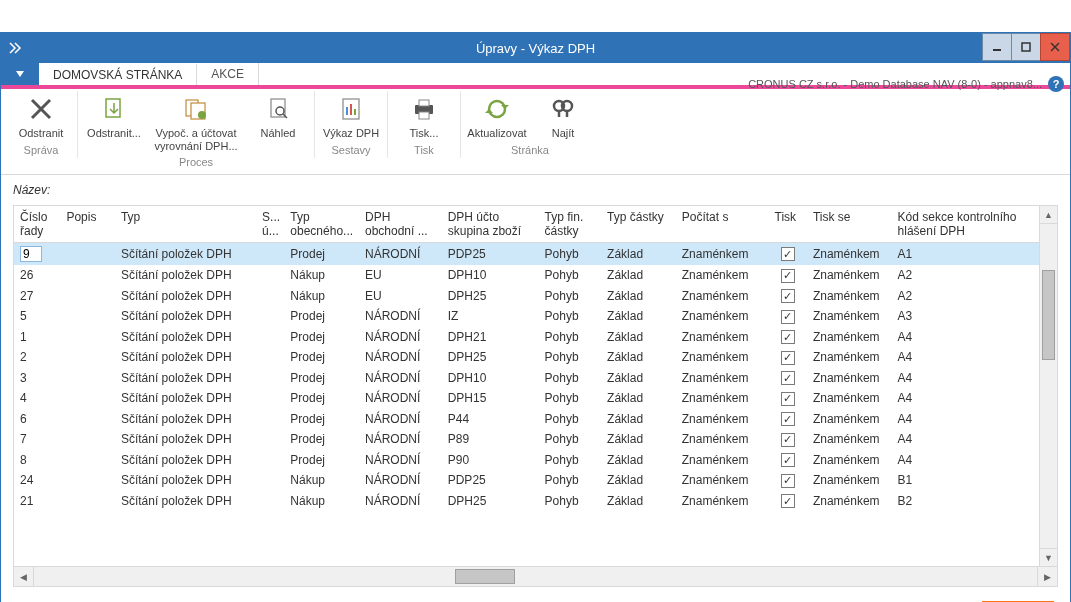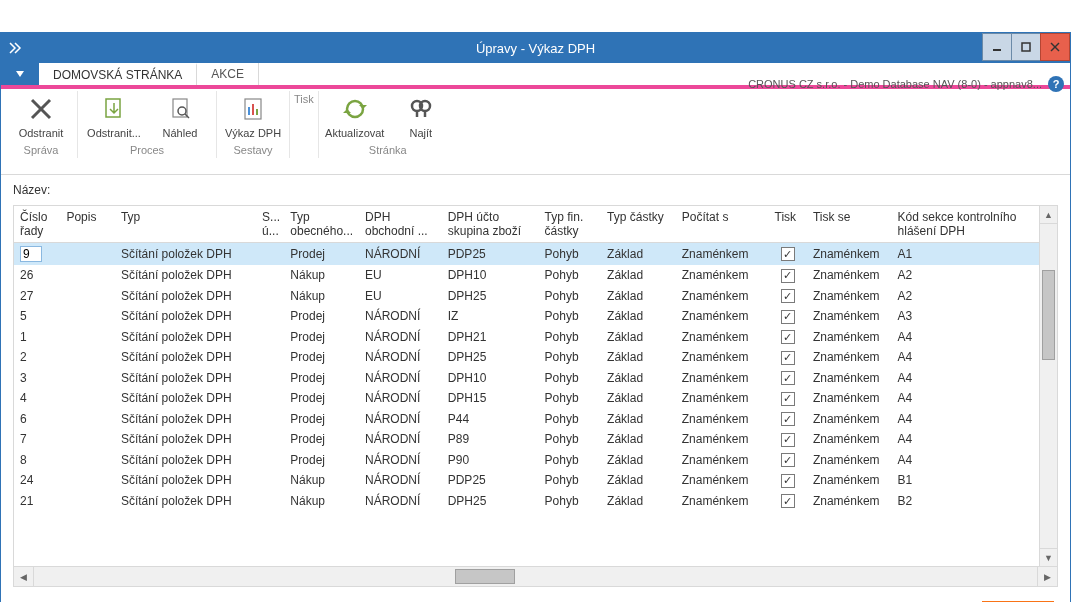--- a/index.html
+++ b/index.html
@@ -21,21 +21,21 @@
   .help-circle { width: 16px; height: 16px; border-radius: 50%; background: #2f73b6; color: #fff; display: inline-flex; align-items: center; justify-content: center; margin-left: 6px; font-weight: bold; font-size: 11px; cursor: pointer; }
   .ribbon { height: 86px; background: #fff; border-bottom: 1px solid #d9d9d9; display: flex; align-items: stretch; padding: 2px 4px 16px 4px; }
   .ribgroup { display: flex; flex-direction: column; align-items: center; padding: 0 4px; border-right: 1px solid #e6e6e6; }
   .ribgroup:last-child { border-right: none; }
   .ribitems { display: flex; gap: 2px; }
   .ribitem { width: 64px; display: flex; flex-direction: column; align-items: center; padding: 2px 0; cursor: pointer; text-align: center; font-size: 11px; line-height: 1.15; color: #444; }
   .ribitem.wide { width: 96px; }
   .ribicon { width: 32px; height: 32px; margin-bottom: 2px; display: flex; align-items: center; justify-content: center; }
   .ribfooter { font-size: 11px; color: #888; padding: 2px 0 4px 0; text-align: center; }
   .namerow { display: flex; align-items: center; padding: 8px 12px; gap: 8px; }
-  .namerow label { font-size: 12px; }
+  .namerow label { font-size: 12px; font-style: italic; }
   .namerow select { width: 170px; height: 22px; border: 1px solid #a6a6a6; font-size: 12px; padding: 0 4px; }
   .gridwrap { flex: 1; margin: 0 12px 6px 12px; border: 1px solid #d9d9d9; position: relative; overflow: hidden; display: flex; flex-direction: column; }
   .gridinner { flex: 1; overflow: hidden; position: relative; display: flex; }
   .grid { flex: 1; overflow: hidden; }
   table { border-collapse: collapse; width: 100%; table-layout: fixed; }
   thead th { text-align: left; font-weight: normal; font-size: 12px; color: #333; padding: 4px 6px; border-bottom: 1px solid #d9d9d9; vertical-align: top; height: 34px; }
   tbody td { padding: 3px 6px; font-size: 12px; white-space: nowrap; overflow: hidden; text-overflow: ellipsis; }
   tbody tr.selected { background: #cfe8f9; }
   tbody tr.selected td:first-child input { width: 22px; border: 1px solid #8ab8e0; background: #fff; font-size: 12px; padding: 0 2px; }
   .chk { width: 14px; height: 14px; border: 1px solid #7a7a7a; display: inline-flex; align-items: center; justify-content: center; background: #fff; }
@@ -130,20 +130,30 @@
       <div class="ribitems">
         <div class="ribitem">
           <div class="ribicon">
               <svg width="28" height="28" viewBox="0 0 28 28">
                 <rect x="6" y="4" width="14" height="18" fill="#fff" stroke="#7aa441" stroke-width="1.5"></rect>
                 <path d="M14 8 L14 18 M10 14 L14 18 L18 14" stroke="#7aa441" stroke-width="1.5" fill="none"></path>
               </svg>
             </div>
           <span>Odstranit...</span>
         </div>
+        <div class="ribitem wide">
+          <div class="ribicon">
+              <svg width="28" height="28" viewBox="0 0 28 28">
+                <rect x="4" y="5" width="12" height="16" fill="#fff" stroke="#c08a3a" stroke-width="1.2"></rect>
+                <rect x="9" y="8" width="14" height="16" fill="#fff" stroke="#c08a3a" stroke-width="1.2"></rect>
+                <circle cx="20" cy="20" r="4" fill="#7aa441"></circle>
+              </svg>
+            </div>
+          <span>Vypoč. a účtovat vyrovnání DPH...</span>
+        </div>
         <div class="ribitem">
           <div class="ribicon">
               <svg width="28" height="28" viewBox="0 0 28 28">
                 <rect x="7" y="4" width="14" height="18" fill="#fff" stroke="#888" stroke-width="1.2"></rect>
                 <circle cx="16" cy="16" r="4" fill="none" stroke="#555" stroke-width="1.5"></circle>
                 <line x1="19" y1="19" x2="23" y2="23" stroke="#555" stroke-width="1.5"></line>
               </svg>
             </div>
           <span>Náhled</span>
         </div>
@@ -160,20 +170,32 @@
                 <rect x="13" y="9" width="2" height="11" fill="#d9534f"></rect>
                 <rect x="17" y="14" width="2" height="6" fill="#7aa441"></rect>
               </svg>
             </div>
           <span>Výkaz DPH</span>
         </div>
       </div>
       <div class="ribfooter">Sestavy</div>
     </div>
     <div class="ribgroup">
+      <div class="ribitems">
+        <div class="ribitem">
+          <div class="ribicon">
+              <svg width="28" height="28" viewBox="0 0 28 28">
+                <rect x="5" y="10" width="18" height="9" rx="1" fill="#555"></rect>
+                <rect x="9" y="5" width="10" height="6" fill="#fff" stroke="#888"></rect>
+                <rect x="9" y="17" width="10" height="7" fill="#fff" stroke="#888"></rect>
+              </svg>
+            </div>
+          <span>Tisk...</span>
+        </div>
+      </div>
       <div class="ribfooter">Tisk</div>
     </div>
     <div class="ribgroup">
       <div class="ribitems">
         <div class="ribitem">
           <div class="ribicon">
               <svg width="28" height="28" viewBox="0 0 28 28">
                 <path d="M6 14 A8 8 0 0 1 22 14" fill="none" stroke="#7aa441" stroke-width="2.5"></path>
                 <polygon points="22,14 18,10 26,10" fill="#7aa441"></polygon>
                 <path d="M22 14 A8 8 0 0 1 6 14" fill="none" stroke="#7aa441" stroke-width="2.5"></path>

